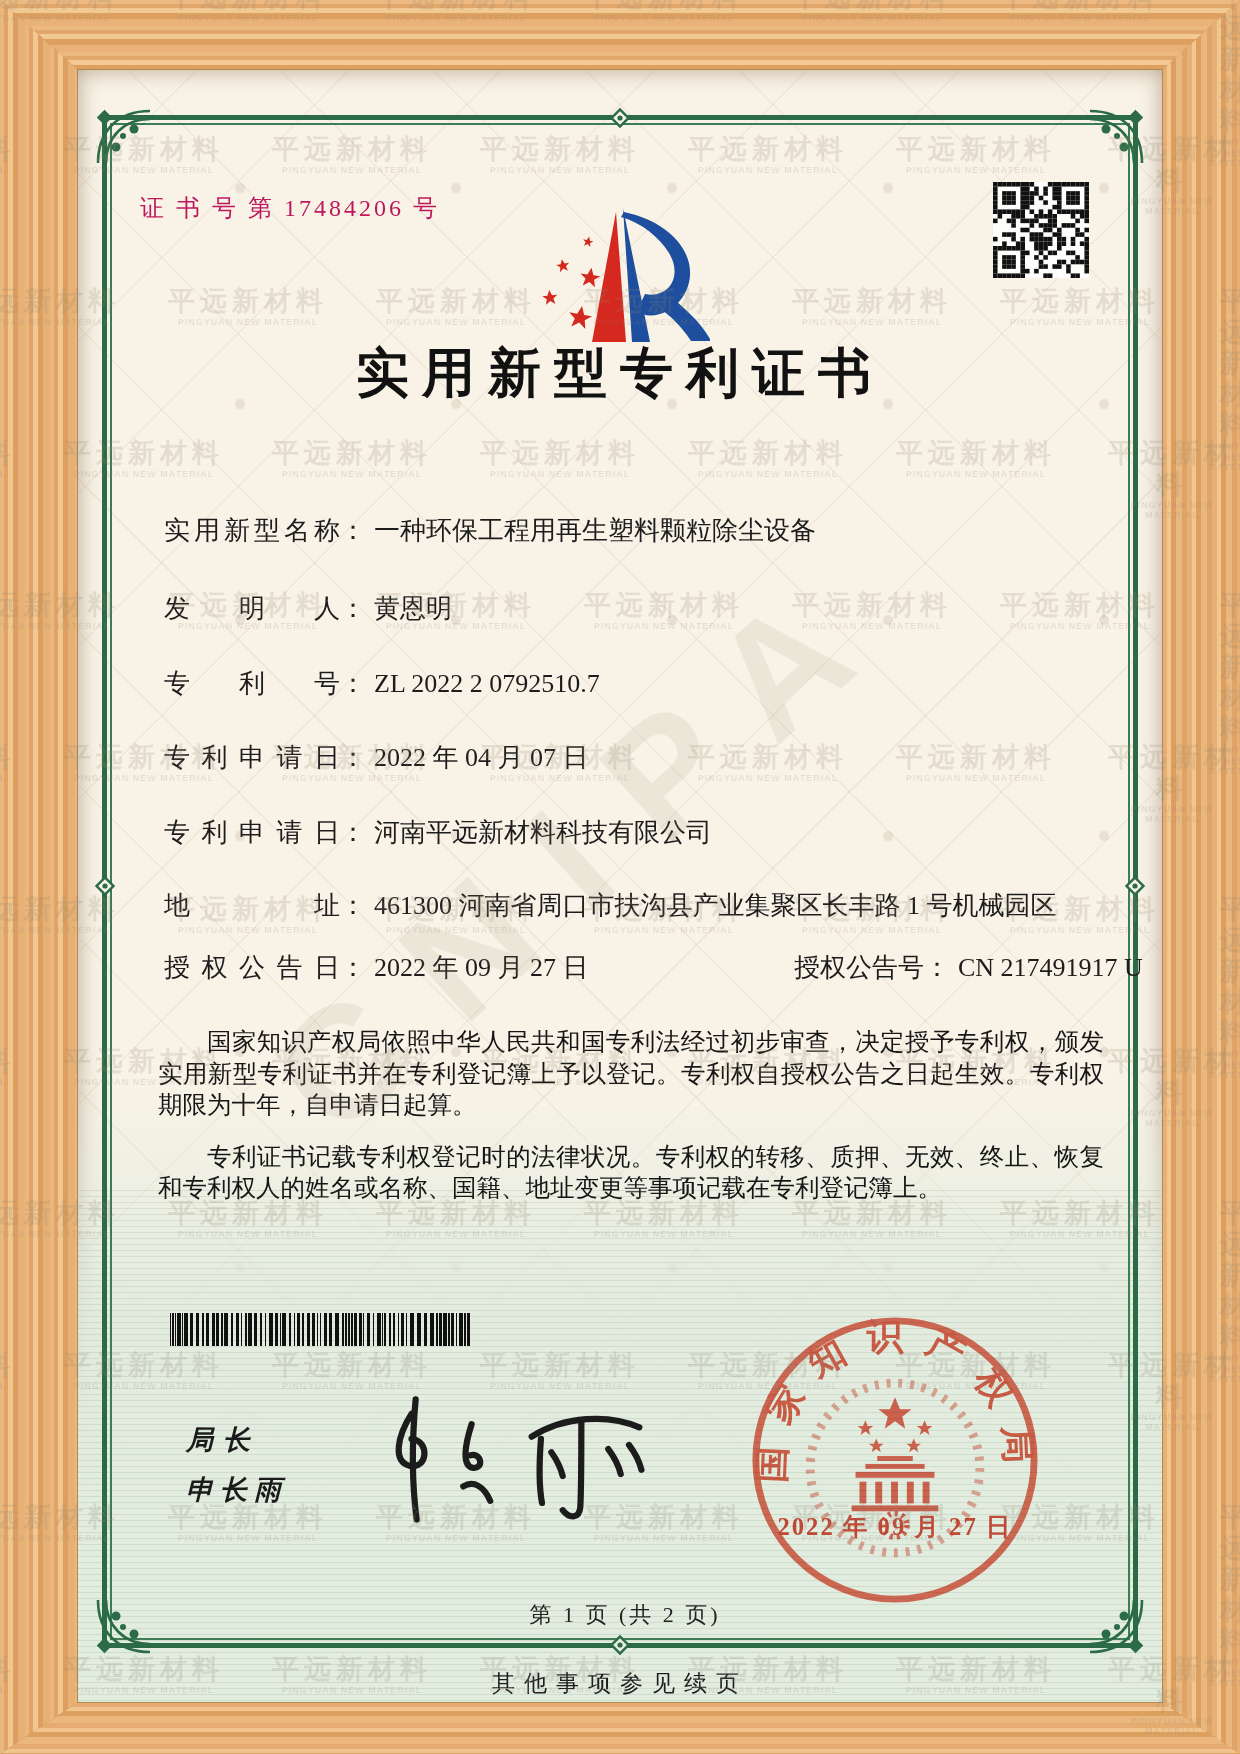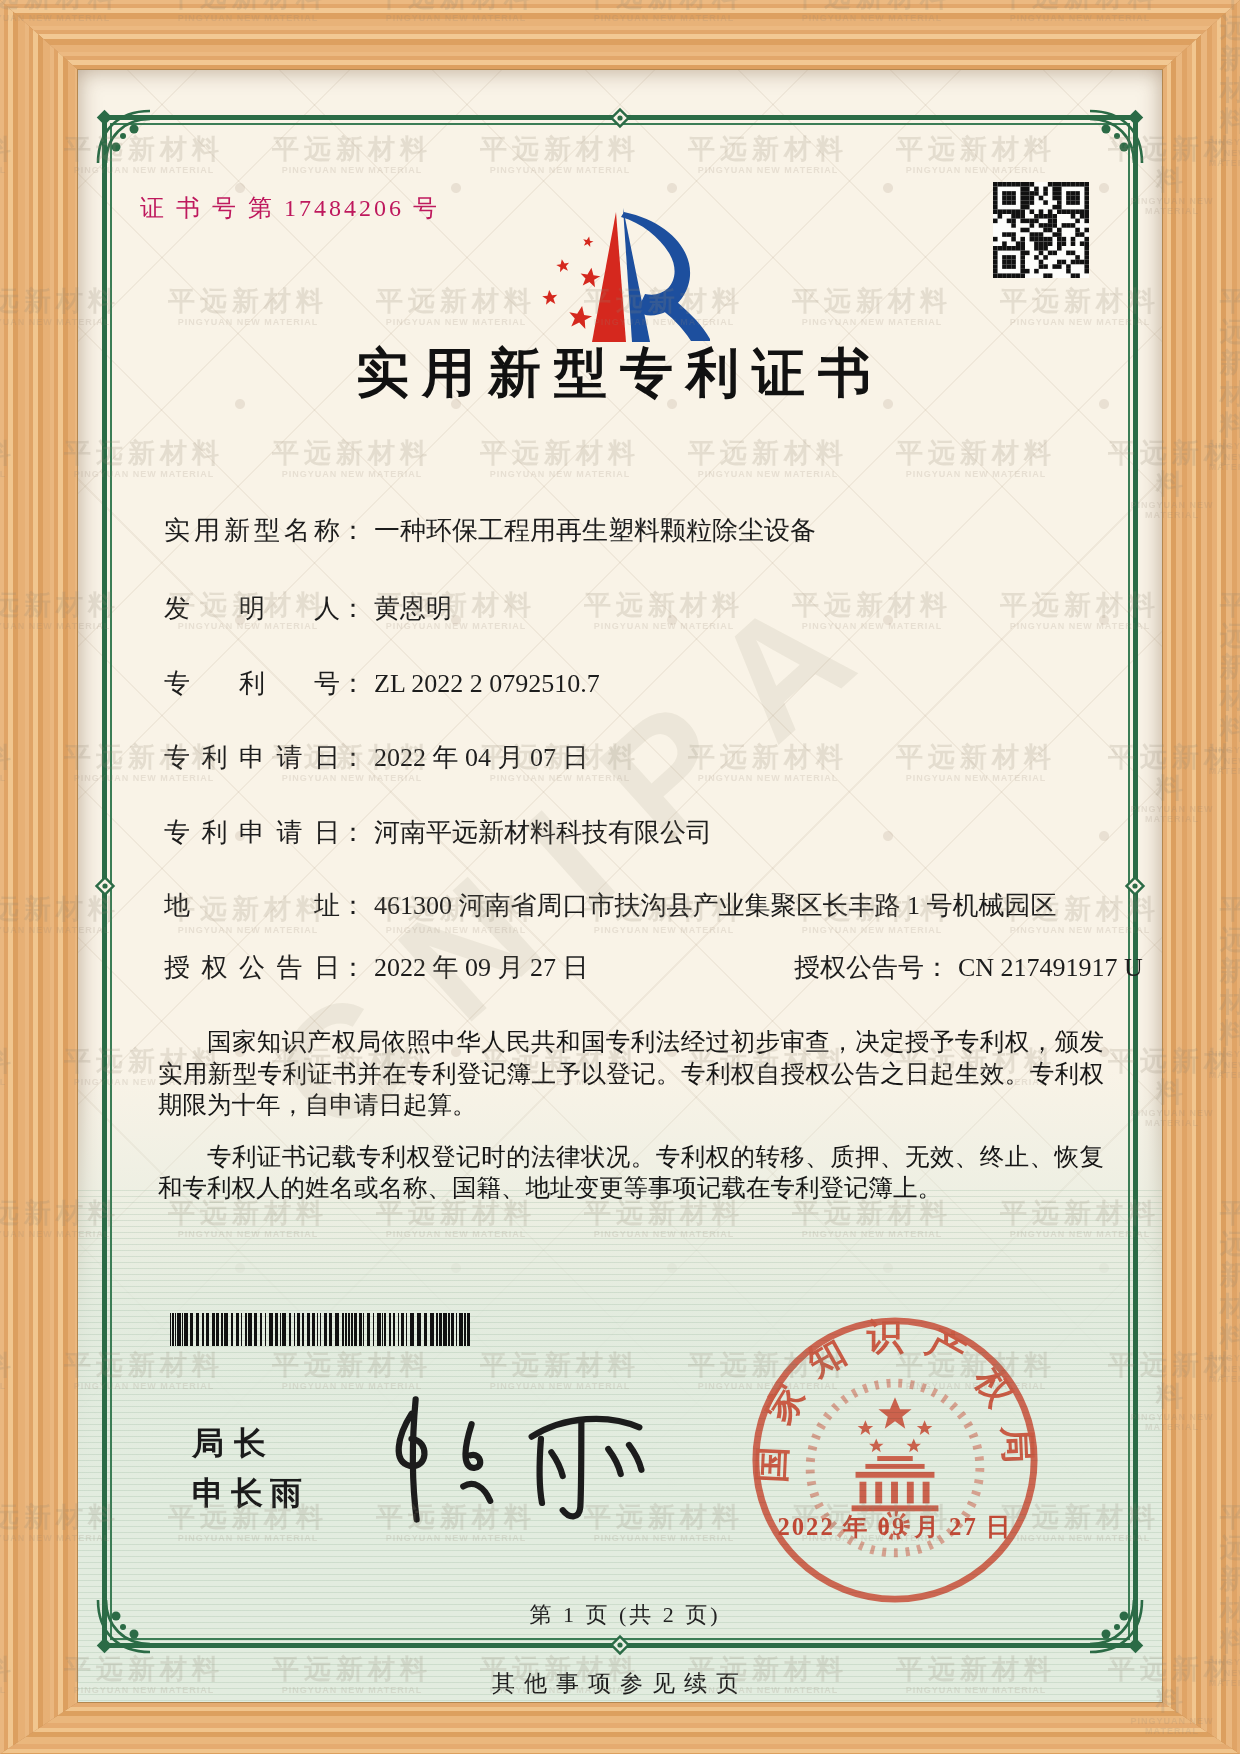--- a/index.html
+++ b/index.html
@@ -55,21 +55,21 @@
   .field .lbl{display:inline-block;width:176px;text-align:justify;text-align-last:justify;vertical-align:top;}
   .field .val{margin-left:8px;}
   .field.addr{white-space:normal;}
   .field.addr .val{display:inline-block;width:720px;vertical-align:top;line-height:36px;}
   .grant-right{position:absolute;left:598px;top:0;white-space:nowrap;margin-left:32px;}
   .paras{position:absolute;left:80px;top:956px;width:946px;font-size:24.5px;line-height:31.5px;
     color:#161616;text-align:justify;}
   .paras p{margin:0 0 20px 0;text-indent:2em;}
   .barcode{position:absolute;left:92px;top:1243px;width:312px;height:33px;display:flex;align-items:stretch;}
   .barcode i{display:block;background:#101010;}
-  .officer{position:absolute;left:114px;font-size:32px;font-weight:700;color:#1b1b1b;}
+  .officer{position:absolute;left:108px;font-size:27px;font-weight:700;color:#1b1b1b;font-style:italic;}
   .officer.t{top:1352px;letter-spacing:10px;}
   .officer.n{top:1402px;letter-spacing:7px;}
   .sig{position:absolute;left:290px;top:1318px;width:290px;height:145px;}
   .seal{position:absolute;left:669px;top:1242px;width:296px;height:296px;mix-blend-mode:multiply;opacity:.92;}
   .pageno{position:absolute;left:10px;right:0;top:1530px;text-align:center;font-size:22px;letter-spacing:3px;color:#222;}
   .note{position:absolute;left:0;right:0;top:1598px;text-align:center;font-size:23px;letter-spacing:9px;color:#1d1d1d;}
 
   
   .wm-layer{position:absolute;inset:0;pointer-events:none;overflow:hidden;}
   .wm{position:absolute;text-align:center;line-height:1.15;}

